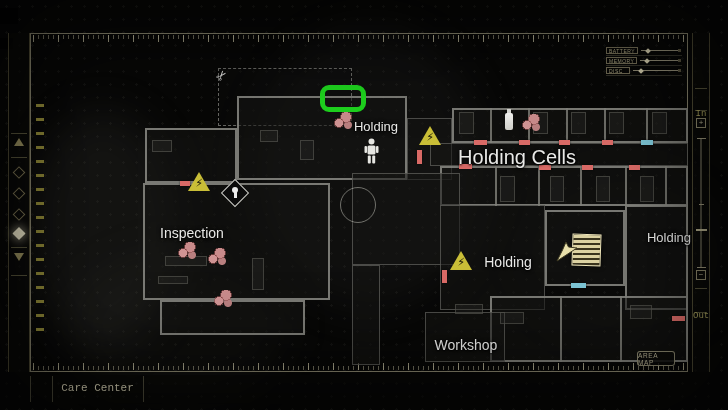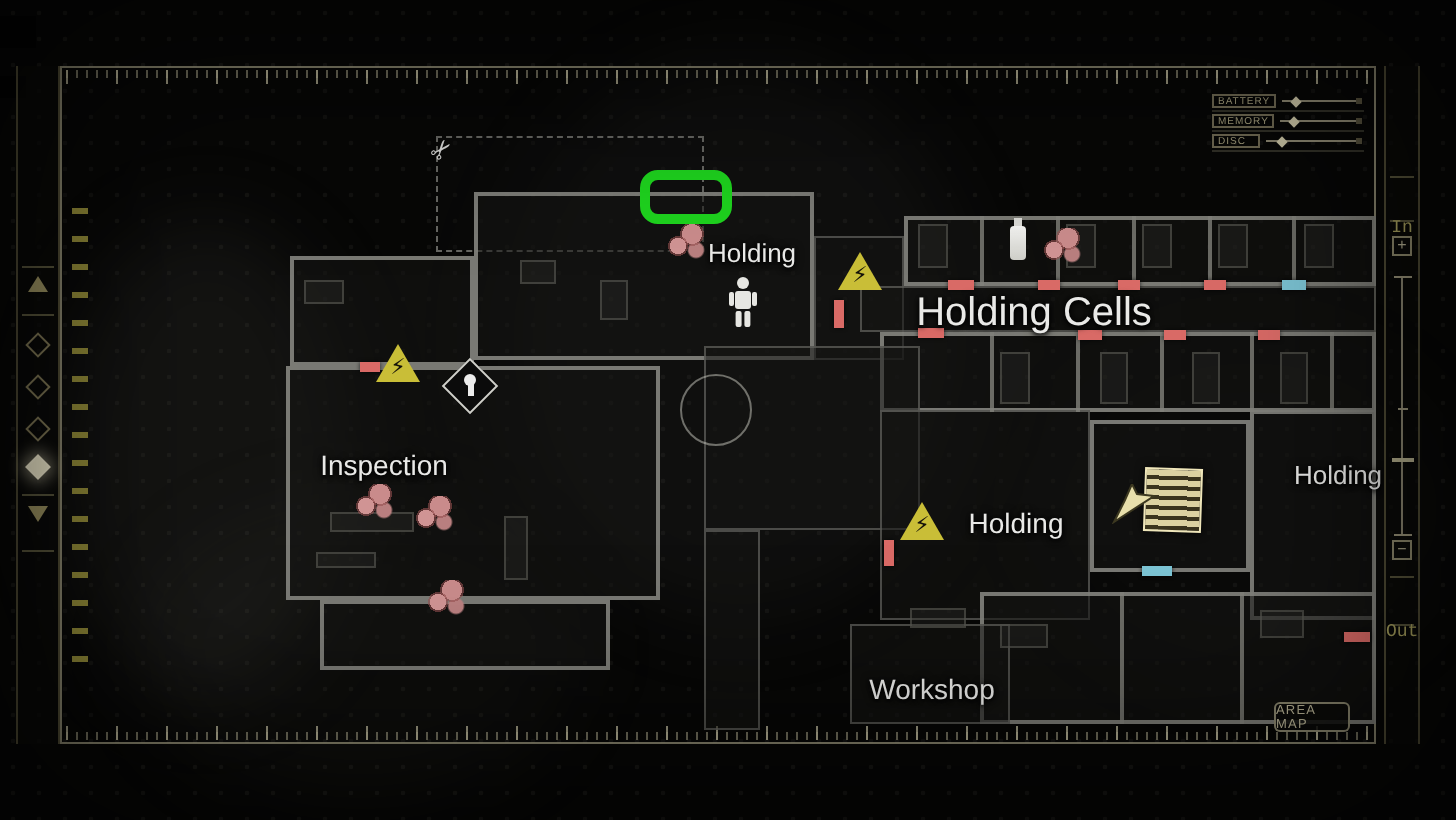--- a/index.html
+++ b/index.html
@@ -279,17 +279,23 @@
       </div>
       <div class="osd-row">
         <div class="osd-label">DISC</div>
         <div class="osd-track">
           <div class="osd-knob" style="left: 12%;"></div>
           <div class="osd-end"></div>
         </div>
       </div>
     </div>
 
+  <div class="bottombar">
+    <div class="bb-div" style="left:30px"></div>
+    <div class="bb-div" style="left:52px"></div>
+    <div class="bb-div" style="left:143px"></div>
+    <div class="loc-label">Care Center</div>
+  </div>
 
   <div class="areamap-btn">AREA MAP</div>
 
   <div class="vignette"></div>
 </div>
 
 </body></html>

